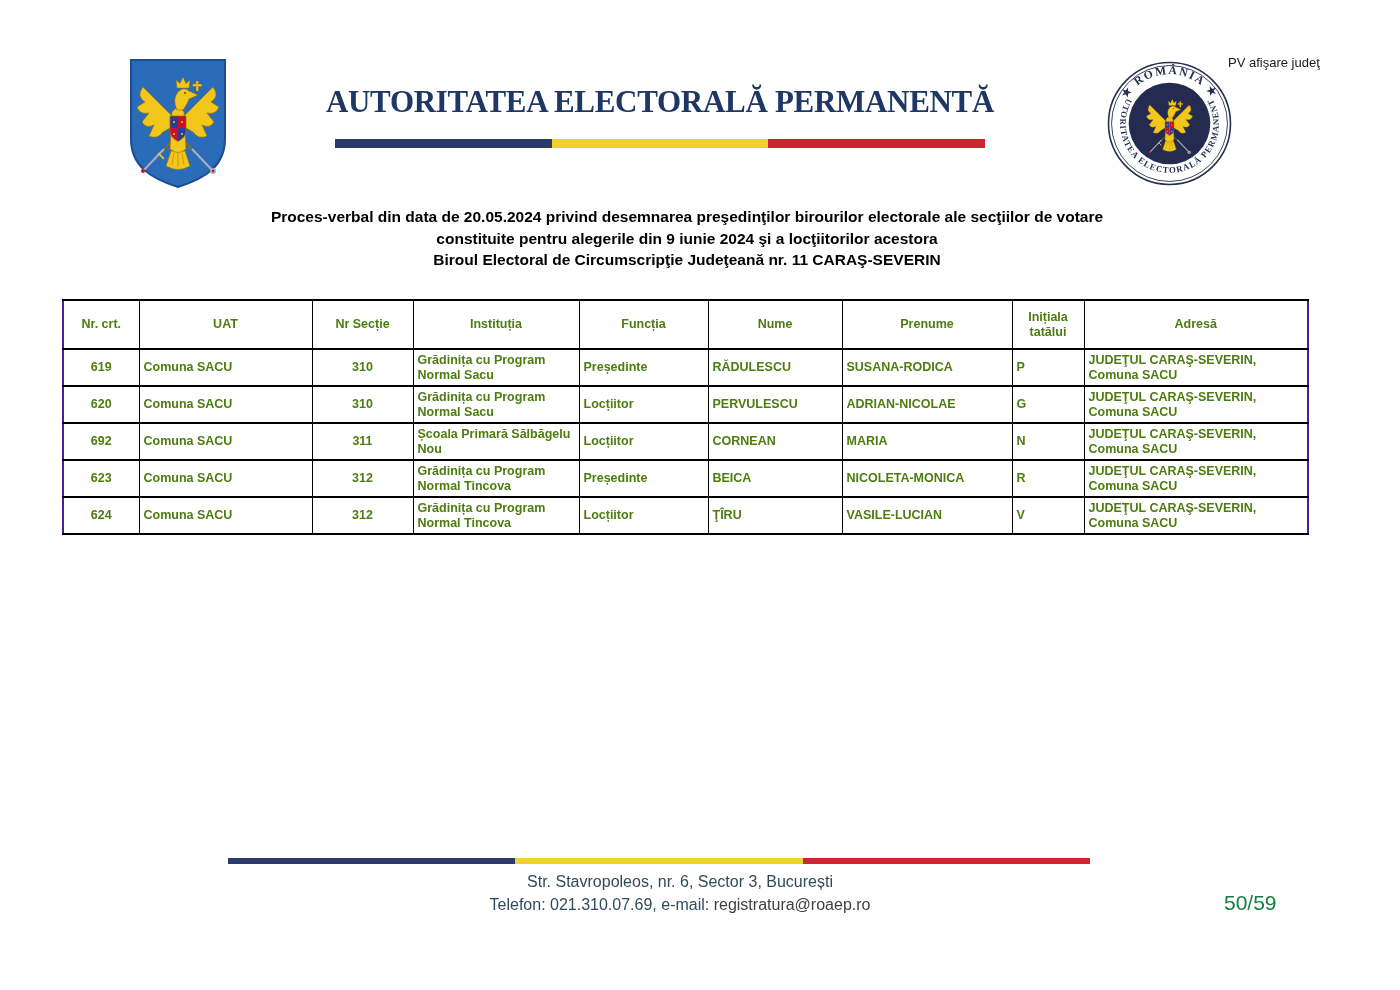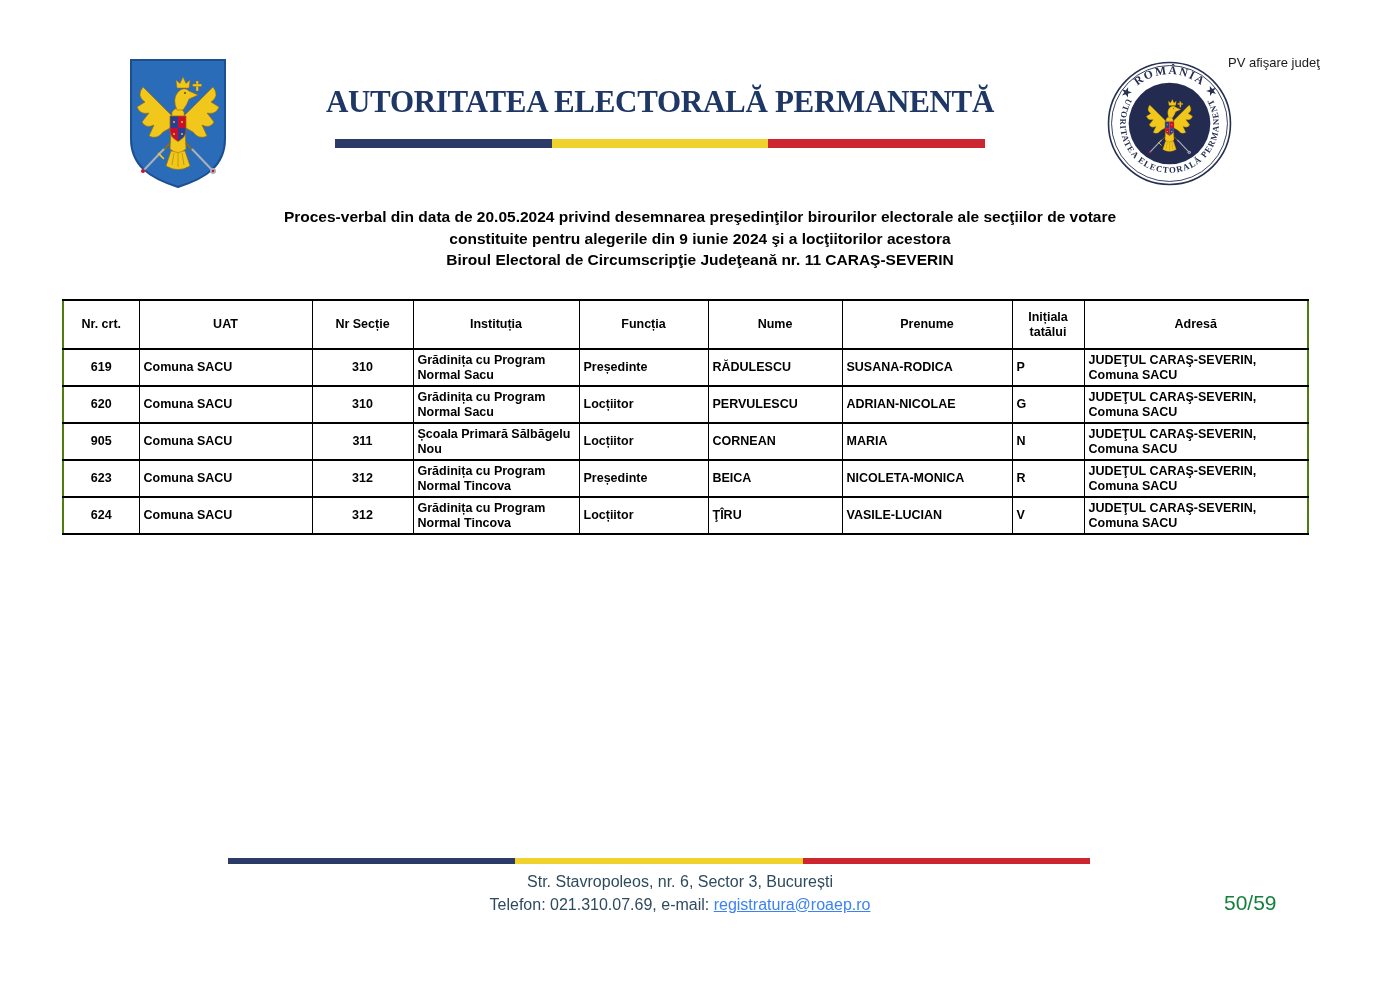--- a/index.html
+++ b/index.html
@@ -14,39 +14,39 @@
   .flag-bar{display:flex;}
   .flag-bar>div{flex:1;height:100%;}
   .flag-top{position:absolute;left:335px;top:139px;width:650px;height:9px;}
   .stripe-navy{background:#2B3A67;}
   .stripe-yellow{background:#EFD22B;}
   .stripe-red{background:#CE2630;}
   .seal{position:absolute;left:1106px;top:60px;width:127px;height:127px;}
   .pv-note{position:absolute;left:1228px;top:55px;font-size:13px;color:#1a1a1a;text-align:right;}
 
   
-  .doc-title{position:absolute;left:75px;top:206px;width:1250px;text-align:center;
+  .doc-title{position:absolute;left:62px;top:206px;width:1250px;text-align:center;
     font-size:15.5px;font-weight:bold;line-height:21.5px;color:#000;}
 
   
   .doc-table{position:absolute;left:62px;top:299px;width:1245px;border-collapse:collapse;
-    table-layout:fixed;font-size:12.5px;color:#000000;border:2px solid #4d7c0f;}
+    table-layout:fixed;font-size:12.5px;color:#4d7c0f;border:2px solid #4c1d95;}
   .doc-table th,.doc-table td{border-left:1px solid #000;border-right:1px solid #000;
     border-top:2px solid #000;border-bottom:2px solid #000;
     padding:2px 4px;vertical-align:middle;line-height:1.18;overflow:hidden;}
   .doc-table thead tr{height:49px;}
   .doc-table tbody tr{height:37px;font-weight:bold;}
   .doc-table th{font-weight:bold;text-align:center;padding:2px 2px;}
   .doc-table td:nth-child(1),.doc-table td:nth-child(3){text-align:center;}
 
   
   .footer-flag{position:absolute;left:228px;top:858px;width:862px;height:6px;}
   .footer-text{position:absolute;left:230px;top:871px;width:900px;text-align:center;
     font-size:16px;line-height:22.5px;color:#2E4B5E;}
-  .footer-text a{color:#3b82f6;text-decoration:underline;cursor:pointer;}
+  .footer-text a{color:#404040;cursor:pointer;}
   .page-num{position:absolute;left:1224px;top:891px;font-size:21px;color:#15803d;}
 </style>
 </head>
 <body>
 
 <div class="page">
 
   <svg class="coa" viewBox="0 0 100 133">
     <defs>
       <clipPath id="chest-clip">
@@ -161,21 +161,21 @@
           <td>Comuna SACU</td>
           <td>310</td>
           <td>Grădinița cu Program Normal Sacu</td>
           <td>Locțiitor</td>
           <td>PERVULESCU</td>
           <td>ADRIAN-NICOLAE</td>
           <td>G</td>
           <td>JUDEŢUL CARAŞ-SEVERIN, Comuna SACU</td>
         </tr>
         <tr>
-          <td>905</td>
+          <td>692</td>
           <td>Comuna SACU</td>
           <td>311</td>
           <td>Școala Primară Sălbăgelu Nou</td>
           <td>Locțiitor</td>
           <td>CORNEAN</td>
           <td>MARIA</td>
           <td>N</td>
           <td>JUDEŢUL CARAŞ-SEVERIN, Comuna SACU</td>
         </tr>
         <tr>

